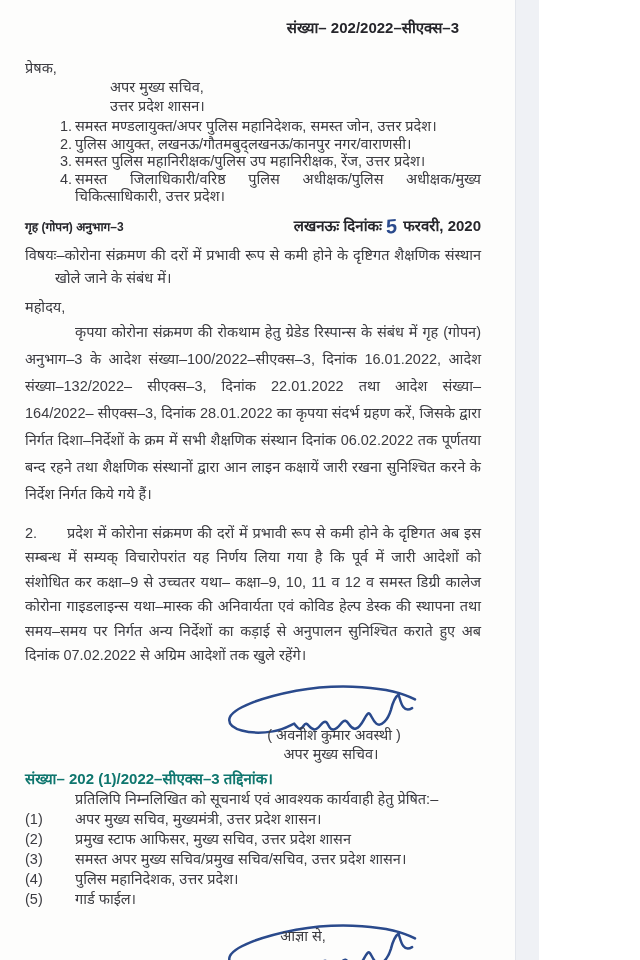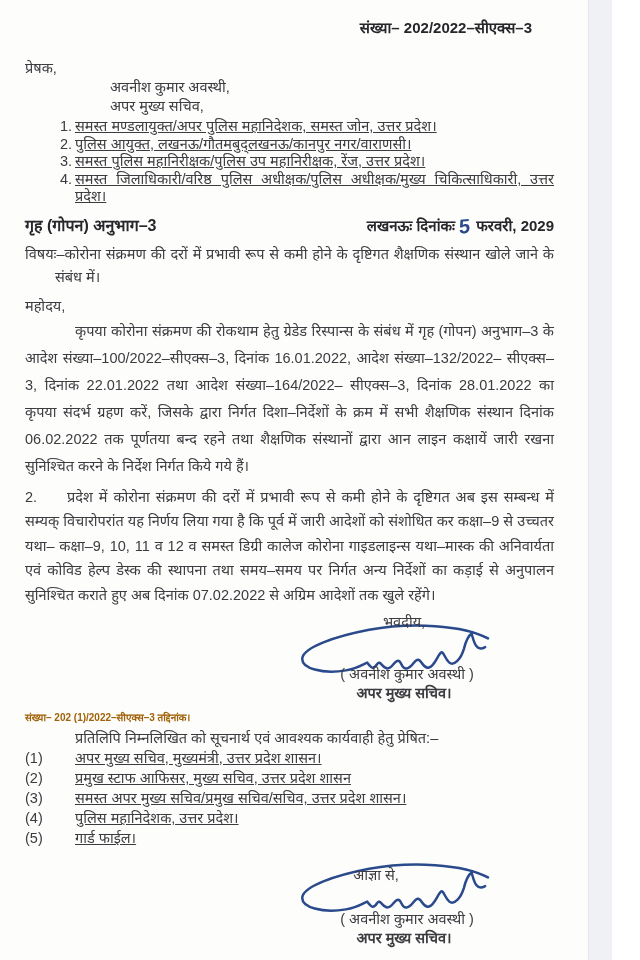--- a/index.html
+++ b/index.html
@@ -3,21 +3,21 @@
 <meta charset="utf-8">
 <style>
   * { margin: 0; padding: 0; box-sizing: border-box; }
   html, body { width: 640px; }
   body {
     font-family: "Liberation Sans", "DejaVu Sans", sans-serif;
     background: #ffffff;
   }
   .page {
     position: relative;
-    width: 612px;
+    width: 539px;
     height: 960px;
     overflow: hidden;
     background: #fdfdfc;
     color: #3b3b40;
     font-size: 14.5px;
   }
   .edge-strip {
     position: absolute;
     top: 0; right: 0;
     width: 24px; height: 960px;
@@ -38,33 +38,33 @@
     line-height: 20px;
     margin-bottom: 20px;
   }
   .from-label { line-height: 20px; }
   .sender-block { margin-left: 85px; line-height: 19px; }
   .to-label { margin-top: 3px; line-height: 20px; }
 
   .recipient-list { margin-top: 2px; }
   .list-row { display: flex; line-height: 17.5px; }
   .list-row .num { width: 50px; flex: 0 0 50px; padding-left: 35px; }
-  .list-row .txt { flex: 1; text-align: justify; text-decoration: underline; }
+  .list-row .txt { flex: 1; text-align: justify; }
 
   .copy-list .list-row { line-height: 20px; }
   .copy-list .list-row .num { width: 50px; flex: 0 0 50px; padding-left: 0; }
 
   .section-row {
     display: flex;
     justify-content: space-between;
     align-items: baseline;
     margin-top: 8px;
     line-height: 24px;
   }
-  .section-heading { font-weight: bold; color: #26262b; font-size: 16px; }
+  .section-heading { font-weight: bold; color: #26262b; font-size: 12px; }
   .place-date { font-weight: bold; color: #26262b; font-size: 15px; }
   .hand-five {
     display: inline-block;
     color: #2a4a8c;
     font-size: 20px;
     font-weight: bold;
     transform: rotate(-6deg) skewX(-6deg);
     padding: 0 6px 0 4px;
     line-height: 14px;
     vertical-align: -2px;
@@ -79,21 +79,21 @@
   }
   .salutation { margin-top: 7px; line-height: 20px; }
 
   .para1 {
     margin-top: 2px;
     text-indent: 50px;
     text-align: justify;
     line-height: 27px;
   }
   .para2 {
-    margin-top: 5px;
+    margin-top: 13px;
     text-align: justify;
     line-height: 24.5px;
   }
   .para2 .gap { display: inline-block; width: 30px; }
 
   .sign-block {
     position: relative;
     width: 240px;
     margin-left: auto;
     margin-right: 30px;
@@ -105,47 +105,47 @@
   .closing-shift { padding-right: 56px; }
   .sig-svg {
     position: absolute;
     left: -6px; top: 10px;
     width: 246px; height: 58px;
     z-index: 0;
   }
   .sign-block-2 .sig-svg { top: -4px; }
   .sig-name { position: absolute; left: 6px; right: 0; top: 52px; line-height: 19px; }
   .sign-block-2 .sig-name { top: 44px; }
-  .sig-title { position: absolute; left: 0; right: 0; top: 71px; line-height: 19px; font-weight: bold; }
+  .sig-title { position: absolute; left: 0; right: 0; top: 71px; line-height: 19px; }
   .sign-block-2 .sig-title { top: 63px; }
 
   .copy-ref {
     margin-top: 2px;
     font-weight: bold;
-    color: #a16207;
-    font-size: 10px;
+    color: #0f766e;
+    font-size: 15px;
     line-height: 21px;
   }
   .copy-intro { margin-left: 50px; line-height: 20px; }
 </style>
 </head>
 <body>
 
 <div class="page">
   <div class="edge-strip"></div>
 
   <div class="content">
 
     <div class="ref-header">संख्या– 202/2022–सीएक्स–3</div>
 
     <div class="from-label">प्रेषक,</div>
 
     <div class="sender-block">
-      <div>अवनीश कुमार अवस्थी,</div>
       <div>अपर मुख्य सचिव,</div>
+      <div>उत्तर प्रदेश शासन।</div>
     </div>
 
 
     <div class="recipient-list">
       <div class="list-row">
         <span class="num">1.</span>
         <span class="txt">समस्त मण्डलायुक्त/अपर पुलिस महानिदेशक, समस्त जोन, उत्तर प्रदेश।</span>
       </div>
       <div class="list-row">
         <span class="num">2.</span>
@@ -157,36 +157,35 @@
       </div>
       <div class="list-row">
         <span class="num">4.</span>
         <span class="txt">समस्त जिलाधिकारी/वरिष्ठ पुलिस अधीक्षक/पुलिस अधीक्षक/मुख्य चिकित्साधिकारी, उत्तर प्रदेश।</span>
       </div>
     </div>
 
     <div class="section-row">
       <span class="section-heading">गृह (गोपन) अनुभाग–3</span>
       <span class="place-date">
-        <span>लखनऊः दिनांकः</span><span class="hand-five">5</span><span>फरवरी, 2029</span>
+        <span>लखनऊः दिनांकः</span><span class="hand-five">5</span><span>फरवरी, 2020</span>
       </span>
     </div>
 
     <div class="subject">विषयः–कोरोना संक्रमण की दरों में प्रभावी रूप से कमी होने के दृष्टिगत शैक्षणिक संस्थान खोले जाने के संबंध में।</div>
 
     <div class="salutation">महोदय,</div>
 
     <p class="para1">कृपया कोरोना संक्रमण की रोकथाम हेतु ग्रेडेड रिस्पान्स के संबंध में गृह (गोपन) अनुभाग–3 के आदेश संख्या–100/2022–सीएक्स–3, दिनांक 16.01.2022, आदेश संख्या–132/2022– सीएक्स–3, दिनांक 22.01.2022 तथा आदेश संख्या–164/2022– सीएक्स–3, दिनांक 28.01.2022 का कृपया संदर्भ ग्रहण करें, जिसके द्वारा निर्गत दिशा–निर्देशों के क्रम में सभी शैक्षणिक संस्थान दिनांक 06.02.2022 तक पूर्णतया बन्द रहने तथा शैक्षणिक संस्थानों द्वारा आन लाइन कक्षायें जारी रखना सुनिश्चित करने के निर्देश निर्गत किये गये हैं।</p>
 
     <p class="para2">
       <span>2.</span><span class="gap"></span><span>प्रदेश में कोरोना संक्रमण की दरों में प्रभावी रूप से कमी होने के दृष्टिगत अब इस सम्बन्ध में सम्यक् विचारोपरांत यह निर्णय लिया गया है कि पूर्व में जारी आदेशों को संशोधित कर कक्षा–9 से उच्चतर यथा– कक्षा–9, 10, 11 व 12 व समस्त डिग्री कालेज कोरोना गाइडलाइन्स यथा–मास्क की अनिवार्यता एवं कोविड हेल्प डेस्क की स्थापना तथा समय–समय पर निर्गत अन्य निर्देशों का कड़ाई से अनुपालन सुनिश्चित कराते हुए अब दिनांक 07.02.2022 से अग्रिम आदेशों तक खुले रहेंगे।</span>
     </p>
 
     <div class="sign-block sign-block-1">
-      <div class="closing-word">भवदीय,</div>
       <svg class="sig-svg" viewBox="0 0 230 60" fill="none" xmlns="http://www.w3.org/2000/svg">
         <path d="M205 16 C180 2 125 -1 82 7 C46 14 15 25 13 36 C11 47 34 53 58 49 C70 47 77 42 80 41 C84 46 86 49 90 43 C93 37 96 47 101 47 C106 47 108 39 112 39 C116 39 115 48 121 47 C127 46 129 37 133 38 C137 39 138 48 144 46 C150 44 152 35 156 31 C159 28 160 37 165 41 C170 45 177 37 180 27 C182 19 185 13 188 11 C190 17 192 31 202 25" stroke="#2a4a8c" stroke-width="2.6" stroke-linecap="round" stroke-linejoin="round"></path>
       </svg>
       <div class="sig-name">( अवनीश कुमार अवस्थी )</div>
       <div class="sig-title">अपर मुख्य सचिव।</div>
     </div>
 
     <div class="copy-ref">संख्या– 202 (1)/2022–सीएक्स–3 तद्दिनांक।</div>
 
     <div class="copy-intro">प्रतिलिपि निम्नलिखित को सूचनार्थ एवं आवश्यक कार्यवाही हेतु प्रेषित:–</div>

